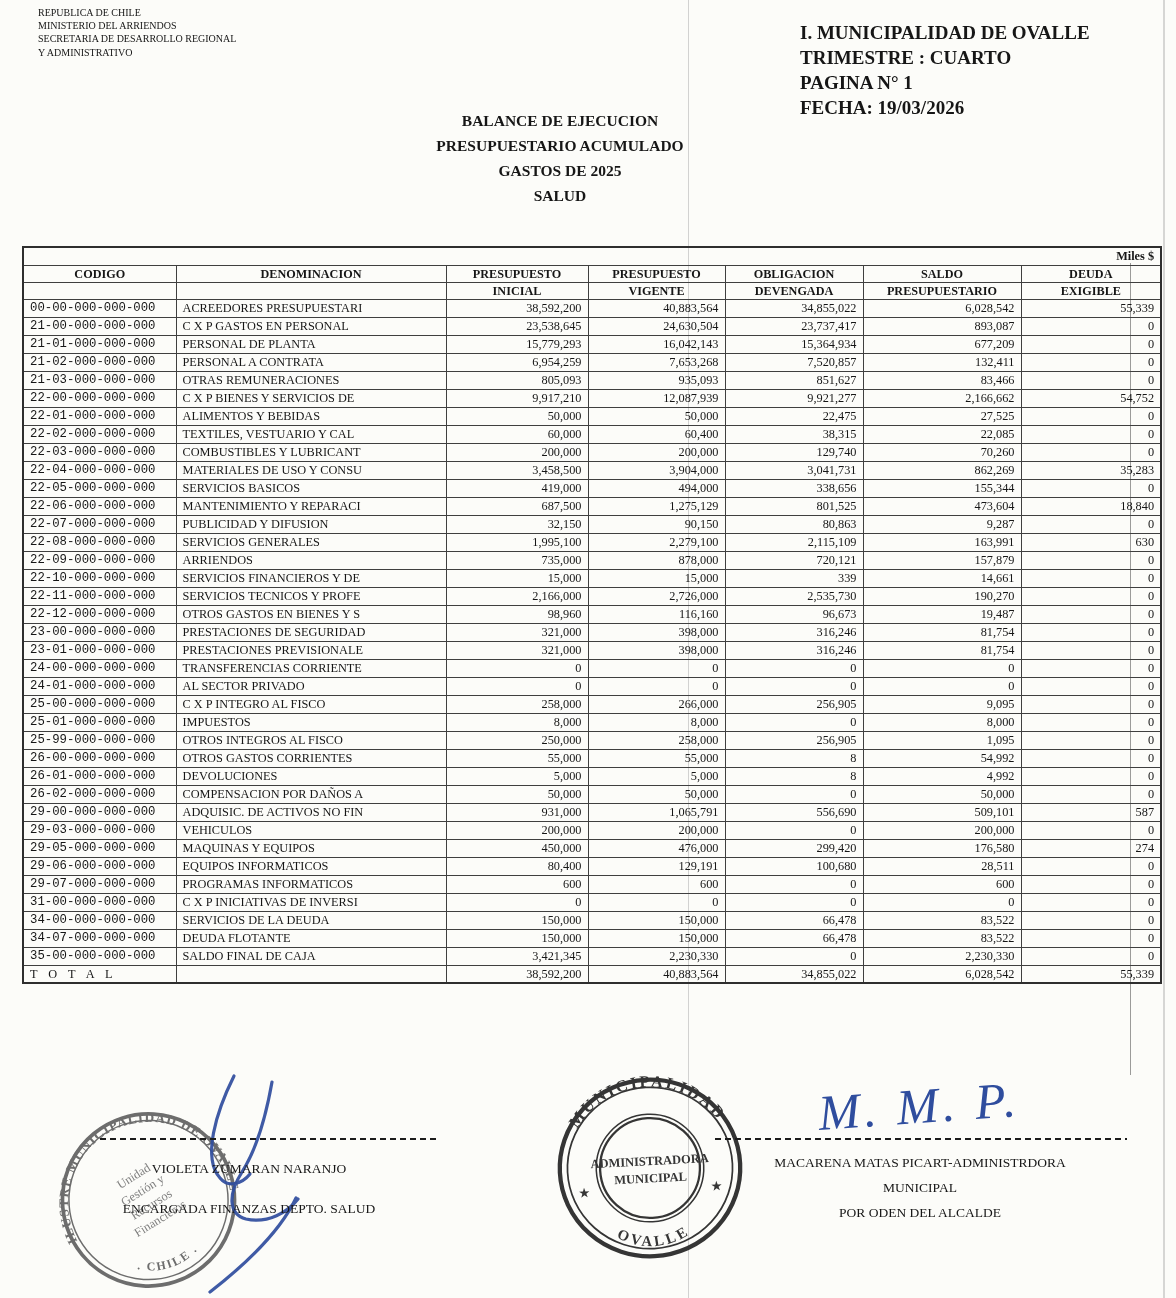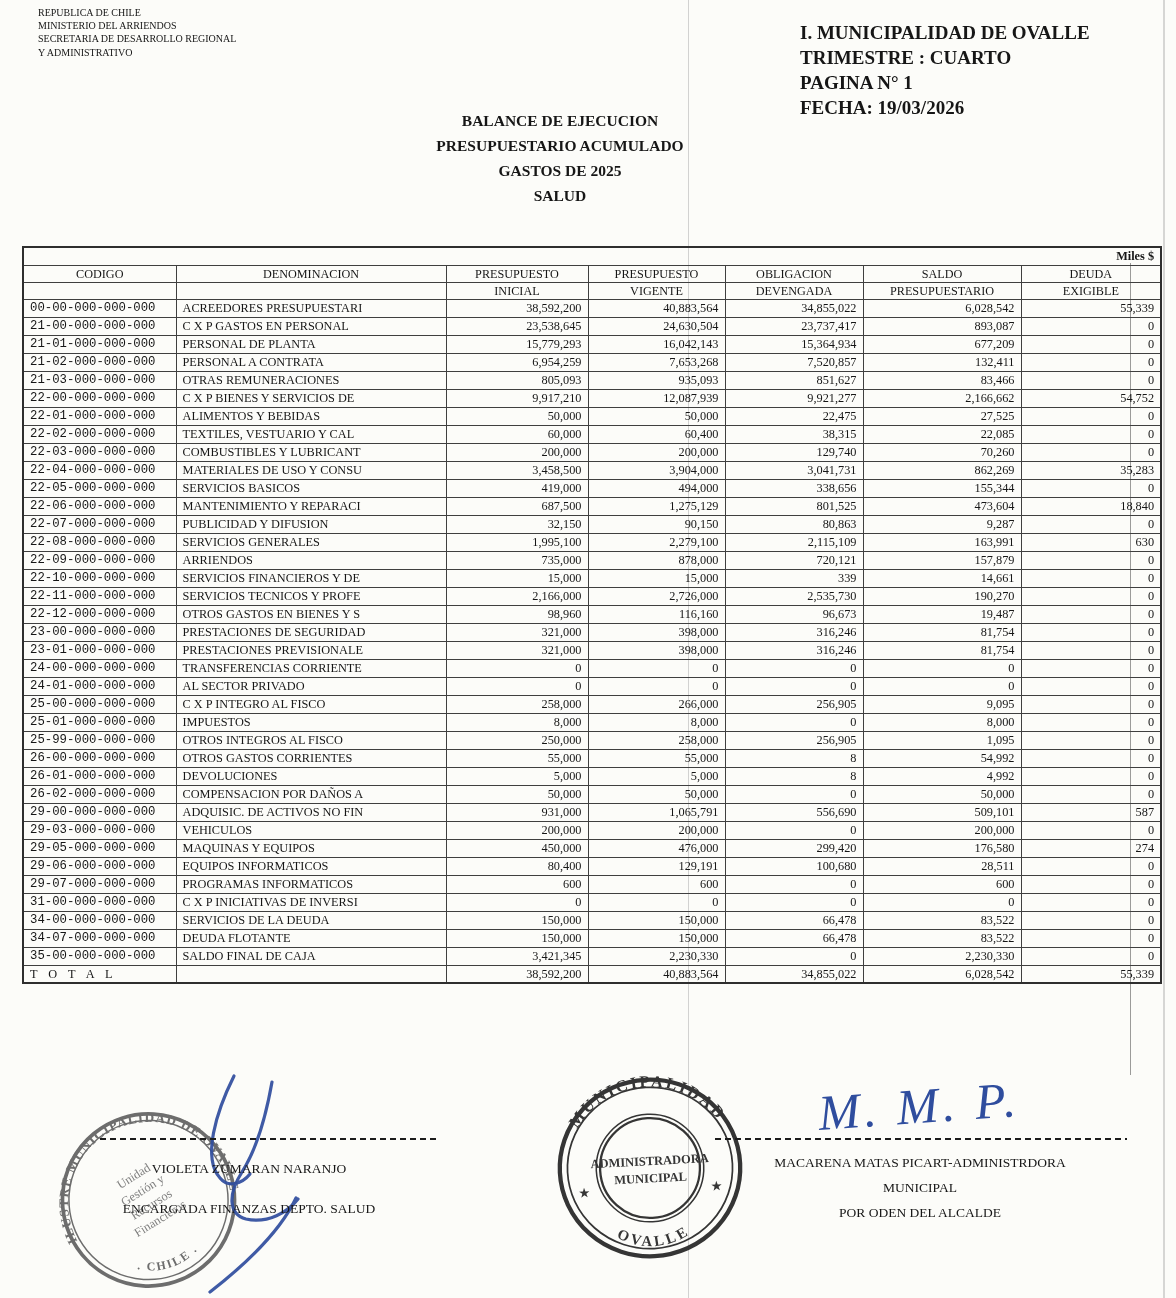--- a/index.html
+++ b/index.html
@@ -31,21 +31,21 @@
     border:2px solid #2e2e2e;
     padding-left:44px;
   }
   .budget-table td, .budget-table th {
     border:1px solid #3f3f3f;
     font-size:12.3px; line-height:1.15;
     padding:1px 6px; height:18px;
     overflow:hidden; white-space:nowrap;
   }
   .miles-cell { text-align:right; font-weight:bold; font-size:12px; height:14px; padding-right:4px; }
-  .budget-table th { font-weight:normal; text-align:center; font-size:12.2px; height:16px; }
+  .budget-table th { font-weight:bold; text-align:center; font-size:12.2px; height:16px; }
   .t-left { text-align:left; }
   .num { text-align:right; padding-right:10px; }
   .c0 { padding-left:10px;font-family:Liberation Mono, monospace; }
   .c1 { padding-left:8px;margin-left:42px; }
   .c6 { padding-right:4px; }
   .total-label { letter-spacing:4px; padding-left:10px; }
   
   .vline-fold   { position:absolute; left:688px; top:0; width:1px; height:1298px; background:rgba(160,160,160,.45); }
   .vline-edge   { position:absolute; left:1163px; top:0; width:2px; height:1298px; background:rgba(175,175,175,.5); }
   .vline-deuda  { position:absolute; left:1130px; top:263px; width:1px; height:812px; background:rgba(75,75,75,.55); }

